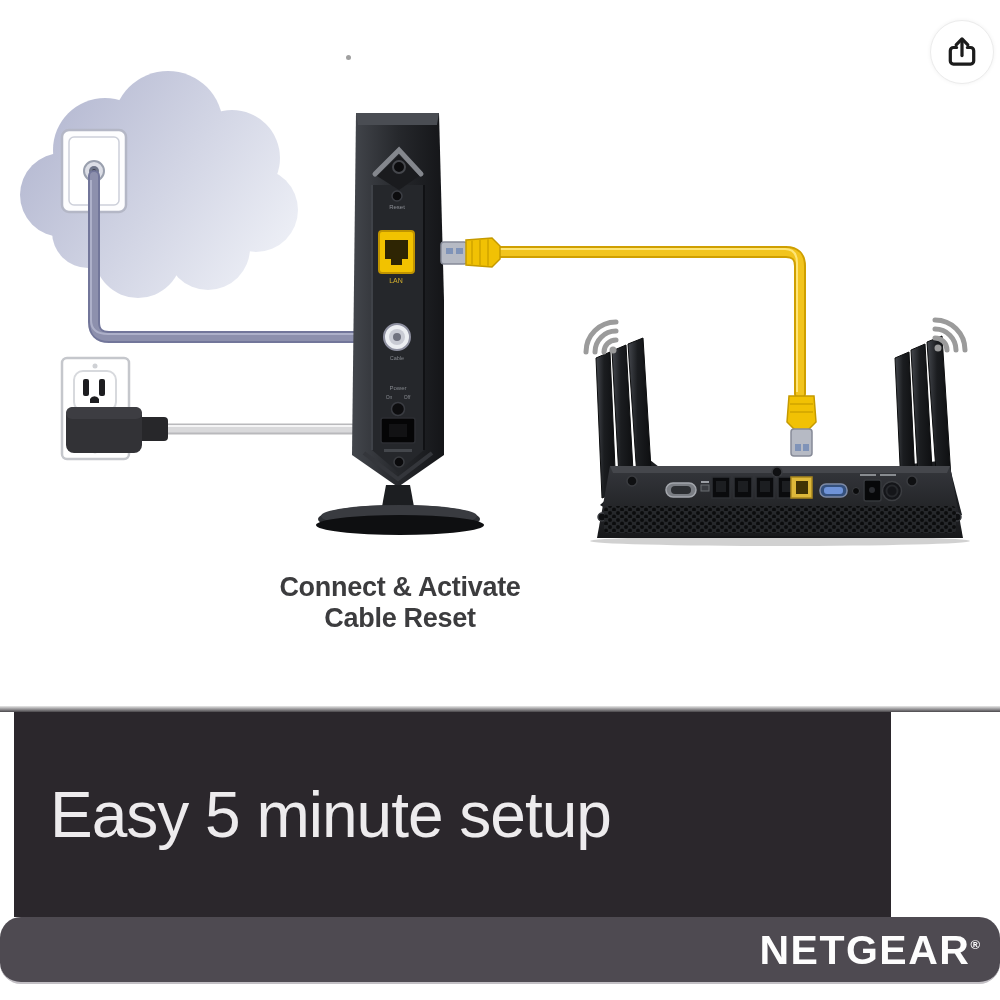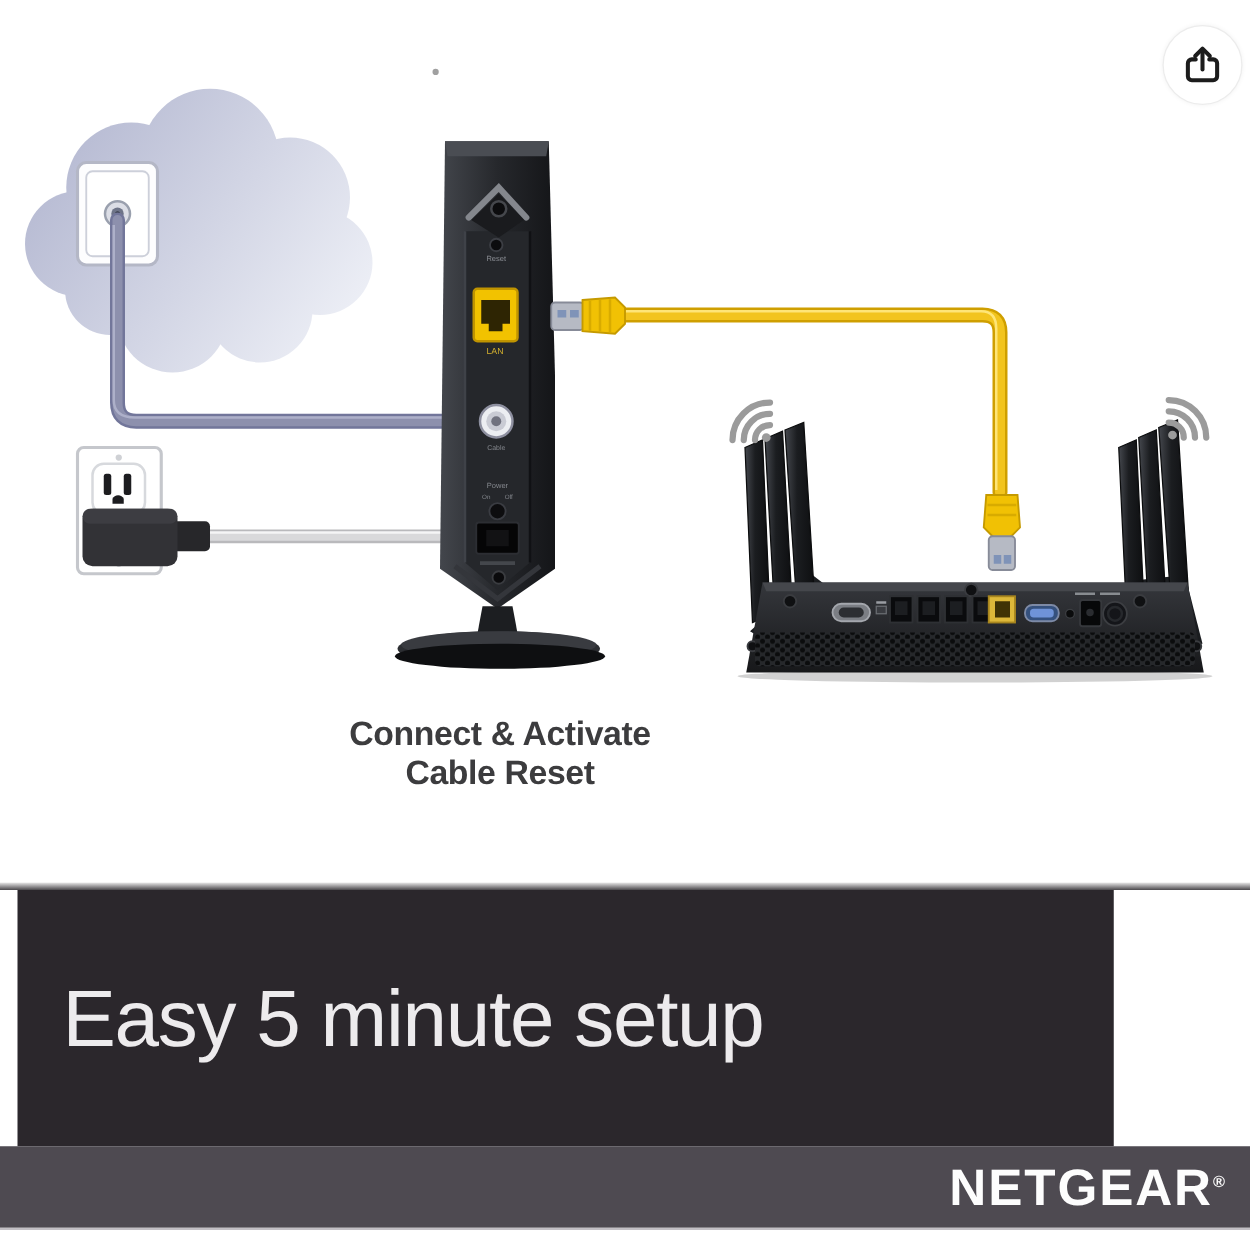--- a/index.html
+++ b/index.html
@@ -14,21 +14,21 @@
   .caption{position:absolute;font-weight:bold;font-size:27px;line-height:31px;color:#3c3c3e;
            text-align:center;letter-spacing:-0.3px;}
   .caption-modem{left:220px;top:572px;width:360px;}
   .caption-router{left:610px;top:574px;width:360px;}
   .banner-divider{position:absolute;left:0;top:706px;width:1000px;height:6px;
                   background:linear-gradient(180deg,#e9e9e9,#4a474b);}
   .banner{position:absolute;left:0;top:712px;width:877px;height:205px;background:#2b272c;margin-left:14px;}
   .banner-headline{position:absolute;left:36px;top:66px;margin:0;font-size:64px;font-weight:400;
                    color:#edebed;letter-spacing:-1px;}
   .footer-band{position:absolute;left:0;top:917px;width:1000px;height:65px;background:#4e4a51;
-               border-bottom:2px solid #c2bfc4;}
+               border-bottom:2px solid #c2bfc4;border-radius:21px;}
   .brand{position:absolute;right:20px;top:10px;font-size:41px;font-weight:bold;color:#fdfdfd;
          letter-spacing:1.5px;}
   .brand sup{font-size:13px;vertical-align:super;letter-spacing:0;}
 </style>
 </head>
 <body>
 
 <div class="stage">
 
   <svg class="diagram-svg" width="1000" height="712" viewBox="0 0 1000 712">

